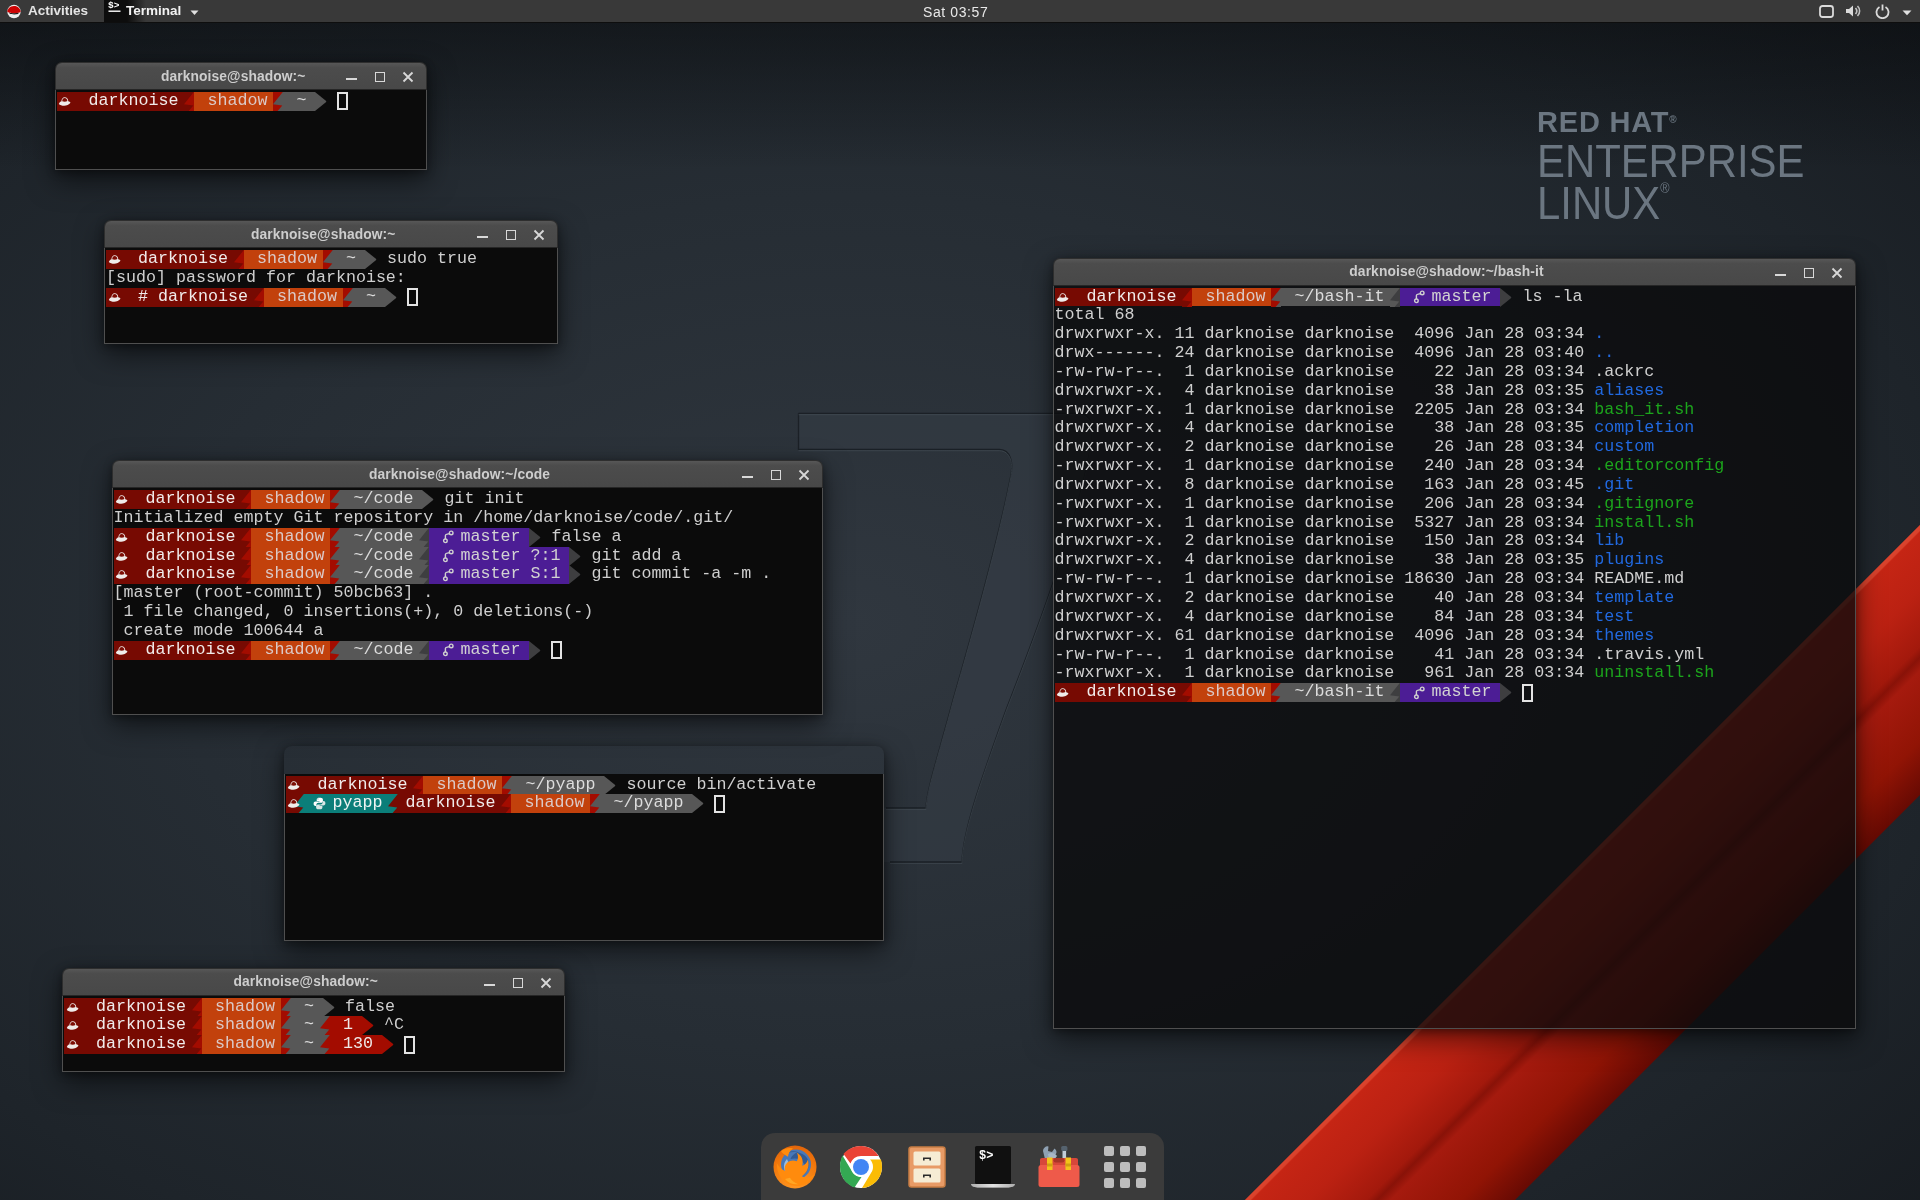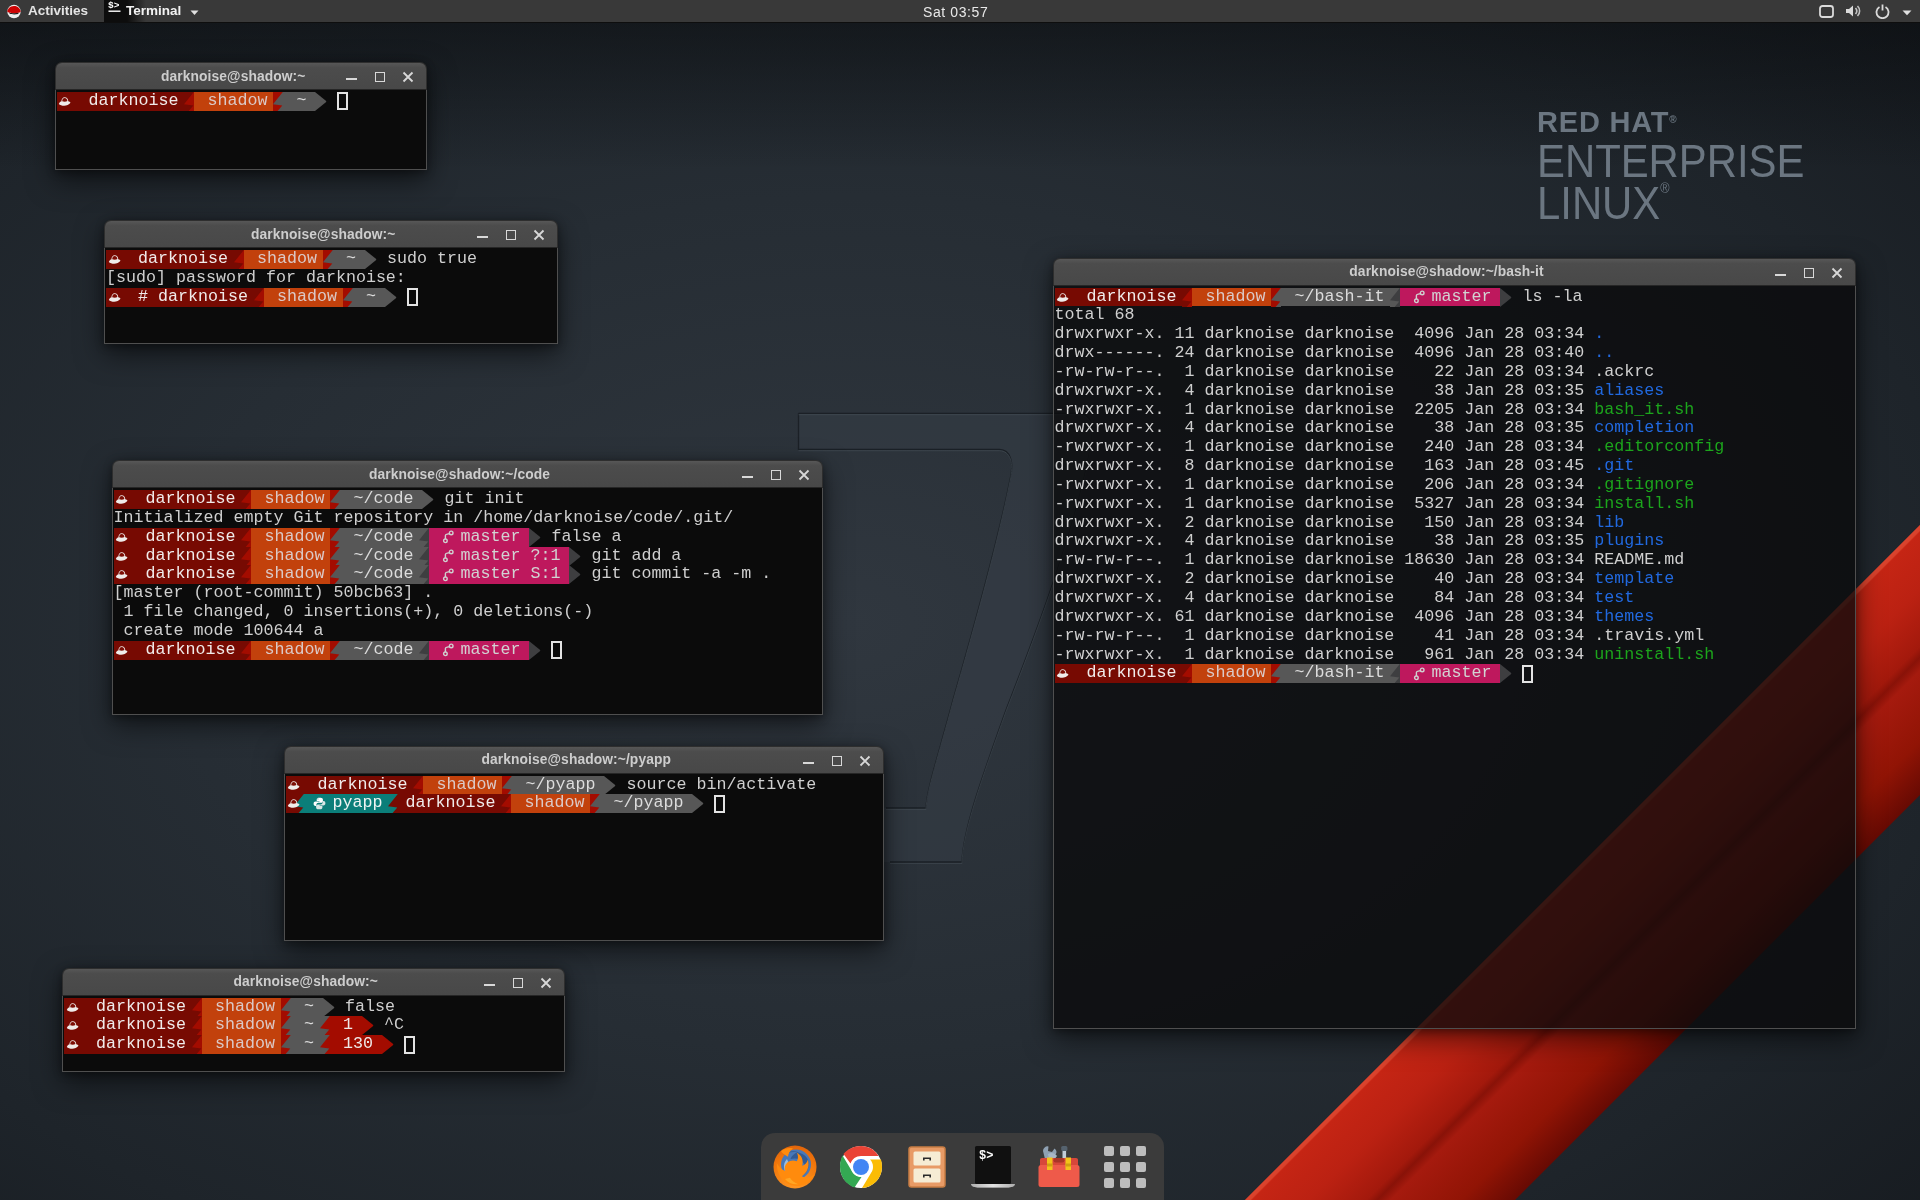--- a/index.html
+++ b/index.html
@@ -20,21 +20,21 @@
 .bmax{position:absolute;width:8px;height:8px;border:1.6px solid #d8d8d8;top:9px}
 .bcls{position:absolute;top:8px}
 .body{position:absolute;top:28px;left:0;right:0;bottom:0;background:#0b0b0b;border:1px solid #4f4f4f;border-top:none;box-sizing:border-box;padding:2px 0 0 1px;overflow:hidden}
 .row{height:18.85px;position:relative;font-family:"Liberation Mono",monospace;font-size:16.66px;line-height:18.85px;color:#cfcfcf;white-space:pre;display:flex;align-items:stretch}
 .row.o{display:block}
 .sg{display:inline-flex;align-items:center;height:18.85px;box-sizing:border-box}
 .su{background:#770a02;color:#f0ebea;padding:0 6px 0 32px;position:relative}
 .hat{position:absolute;left:1.5px;top:4px}
 .sr{background:#c2410c;color:#dbc9c7;padding:0 6px 0 13px}
 .sd{background:#575757;color:#dcdcdc;padding:0 6px 0 13px}
-.sgt{background:#be185d;color:#d2d2d2;padding:0 9px 0 13px}
+.sgt{background:#4c1d95;color:#d2d2d2;padding:0 9px 0 13px}
 .sv{background:#0b7e79;color:#eef4f3;padding:0 6px 0 9px}
 .se{background:#a30c00;color:#efe9e8;padding:0 9px 0 13px}
 .pr9{padding-right:9px}
 .cmd{margin-left:10px;align-self:center}
 .cur{display:inline-block;width:7px;height:14px;border:2px solid #e3e3e3;margin-left:10px;align-self:center}
 .sp,.ar{flex:0 0 auto}
 .b{color:#2169e0}.g{color:#1ca51c}
 
 .rh{position:absolute;color:#6b7681;font-family:"Liberation Sans",sans-serif;white-space:nowrap}
 
@@ -274,28 +274,20 @@
               <circle cx="9.2" cy="2.9" r="1.8"></circle>
               <path d="M3.4,9 V5.5 C3.4,3.6 5.8,4.7 7.8,3.4"></path>
             </g>
           </svg>master</span><svg class="ar" width="12" height="19" viewBox="0 0 12 19">
           <path d="M0,0 11.2,9.1 11.2,9.9 0,19Z" fill="#3e3e40"></path>
         </svg><span class="cur"></span></div>
 </div>
   </div>
 
 <div class="win" style="left:283.5px;top:745.5px;width:600.5px;height:195.5px">
-<div class="tb">
-      <div class="tt">darknoise@shadow:~/pyapp</div>
-      <div class="bmin" style="right:69px"></div>
-      <div class="bmax" style="right:41px"></div>
-      <svg class="bcls" style="right:12px" width="12" height="12" viewBox="0 0 12 12">
-        <path d="M1.5,1.5 10.5,10.5 M10.5,1.5 1.5,10.5" stroke="#d8d8d8" stroke-width="1.8"></path>
-      </svg>
-    </div>
 <div class="body">
 <div class="row"><span class="sg su"><svg class="hat" width="13" height="11" viewBox="0 0 13 11">
             <path fill="#efecea" d="M0.8,8C1.6,6.2 2.6,5.6 3.4,5.6C3.4,3 4.8,1.2 6.7,1.2C8.7,1.2 10.1,2.8 10.3,5.2C11.3,5.3 12.1,5.9 12.5,6.8C11,8.8 8.5,9.8 6.2,9.8C4,9.8 1.9,9.2 0.8,8Z"></path>
             <path fill="#7d0d04" d="M4.2,5.3C4.3,3.3 5.3,2.1 6.7,2.1C8.1,2.1 9.2,3.3 9.4,5.1C7.8,5.9 5.8,5.9 4.2,5.3Z"></path>
           </svg>darknoise</span><svg class="sp" width="10" height="19" viewBox="0 0 10 19">
           <rect width="10" height="19" fill="#770a02"></rect>
           <path d="M10,0V19H4.6L9.3,13.5 0,12.2 9.8,0Z" fill="#a30c00"></path>
         </svg><span class="sg sr">shadow</span><svg class="sp" width="10" height="19" viewBox="0 0 10 19">
           <rect width="10" height="19" fill="#a30c00"></rect>
           <path d="M10,0V19H4.6L9.3,13.5 0,12.2 9.8,0Z" fill="#575757"></path>
@@ -412,20 +404,21 @@
           </svg>master</span><svg class="ar" width="12" height="19" viewBox="0 0 12 19">
           <path d="M0,0 11.2,9.1 11.2,9.9 0,19Z" fill="#3e3e40"></path>
         </svg><span class="cmd">ls -la</span></div>
 <div class="row o">total 68</div>
 <div class="row o">drwxrwxr-x. 11 darknoise darknoise  4096 Jan 28 03:34 <span class="b">.</span></div>
 <div class="row o">drwx------. 24 darknoise darknoise  4096 Jan 28 03:40 <span class="b">..</span></div>
 <div class="row o">-rw-rw-r--.  1 darknoise darknoise    22 Jan 28 03:34 .ackrc</div>
 <div class="row o">drwxrwxr-x.  4 darknoise darknoise    38 Jan 28 03:35 <span class="b">aliases</span></div>
 <div class="row o">-rwxrwxr-x.  1 darknoise darknoise  2205 Jan 28 03:34 <span class="g">bash_it.sh</span></div>
 <div class="row o">drwxrwxr-x.  4 darknoise darknoise    38 Jan 28 03:35 <span class="b">completion</span></div>
+<div class="row o">drwxrwxr-x.  2 darknoise darknoise    26 Jan 28 03:34 <span class="b">custom</span></div>
 <div class="row o">-rwxrwxr-x.  1 darknoise darknoise   240 Jan 28 03:34 <span class="g">.editorconfig</span></div>
 <div class="row o">drwxrwxr-x.  8 darknoise darknoise   163 Jan 28 03:45 <span class="b">.git</span></div>
 <div class="row o">-rwxrwxr-x.  1 darknoise darknoise   206 Jan 28 03:34 <span class="g">.gitignore</span></div>
 <div class="row o">-rwxrwxr-x.  1 darknoise darknoise  5327 Jan 28 03:34 <span class="g">install.sh</span></div>
 <div class="row o">drwxrwxr-x.  2 darknoise darknoise   150 Jan 28 03:34 <span class="b">lib</span></div>
 <div class="row o">drwxrwxr-x.  4 darknoise darknoise    38 Jan 28 03:35 <span class="b">plugins</span></div>
 <div class="row o">-rw-rw-r--.  1 darknoise darknoise 18630 Jan 28 03:34 README.md</div>
 <div class="row o">drwxrwxr-x.  2 darknoise darknoise    40 Jan 28 03:34 <span class="b">template</span></div>
 <div class="row o">drwxrwxr-x.  4 darknoise darknoise    84 Jan 28 03:34 <span class="b">test</span></div>
 <div class="row o">drwxrwxr-x. 61 darknoise darknoise  4096 Jan 28 03:34 <span class="b">themes</span></div>

